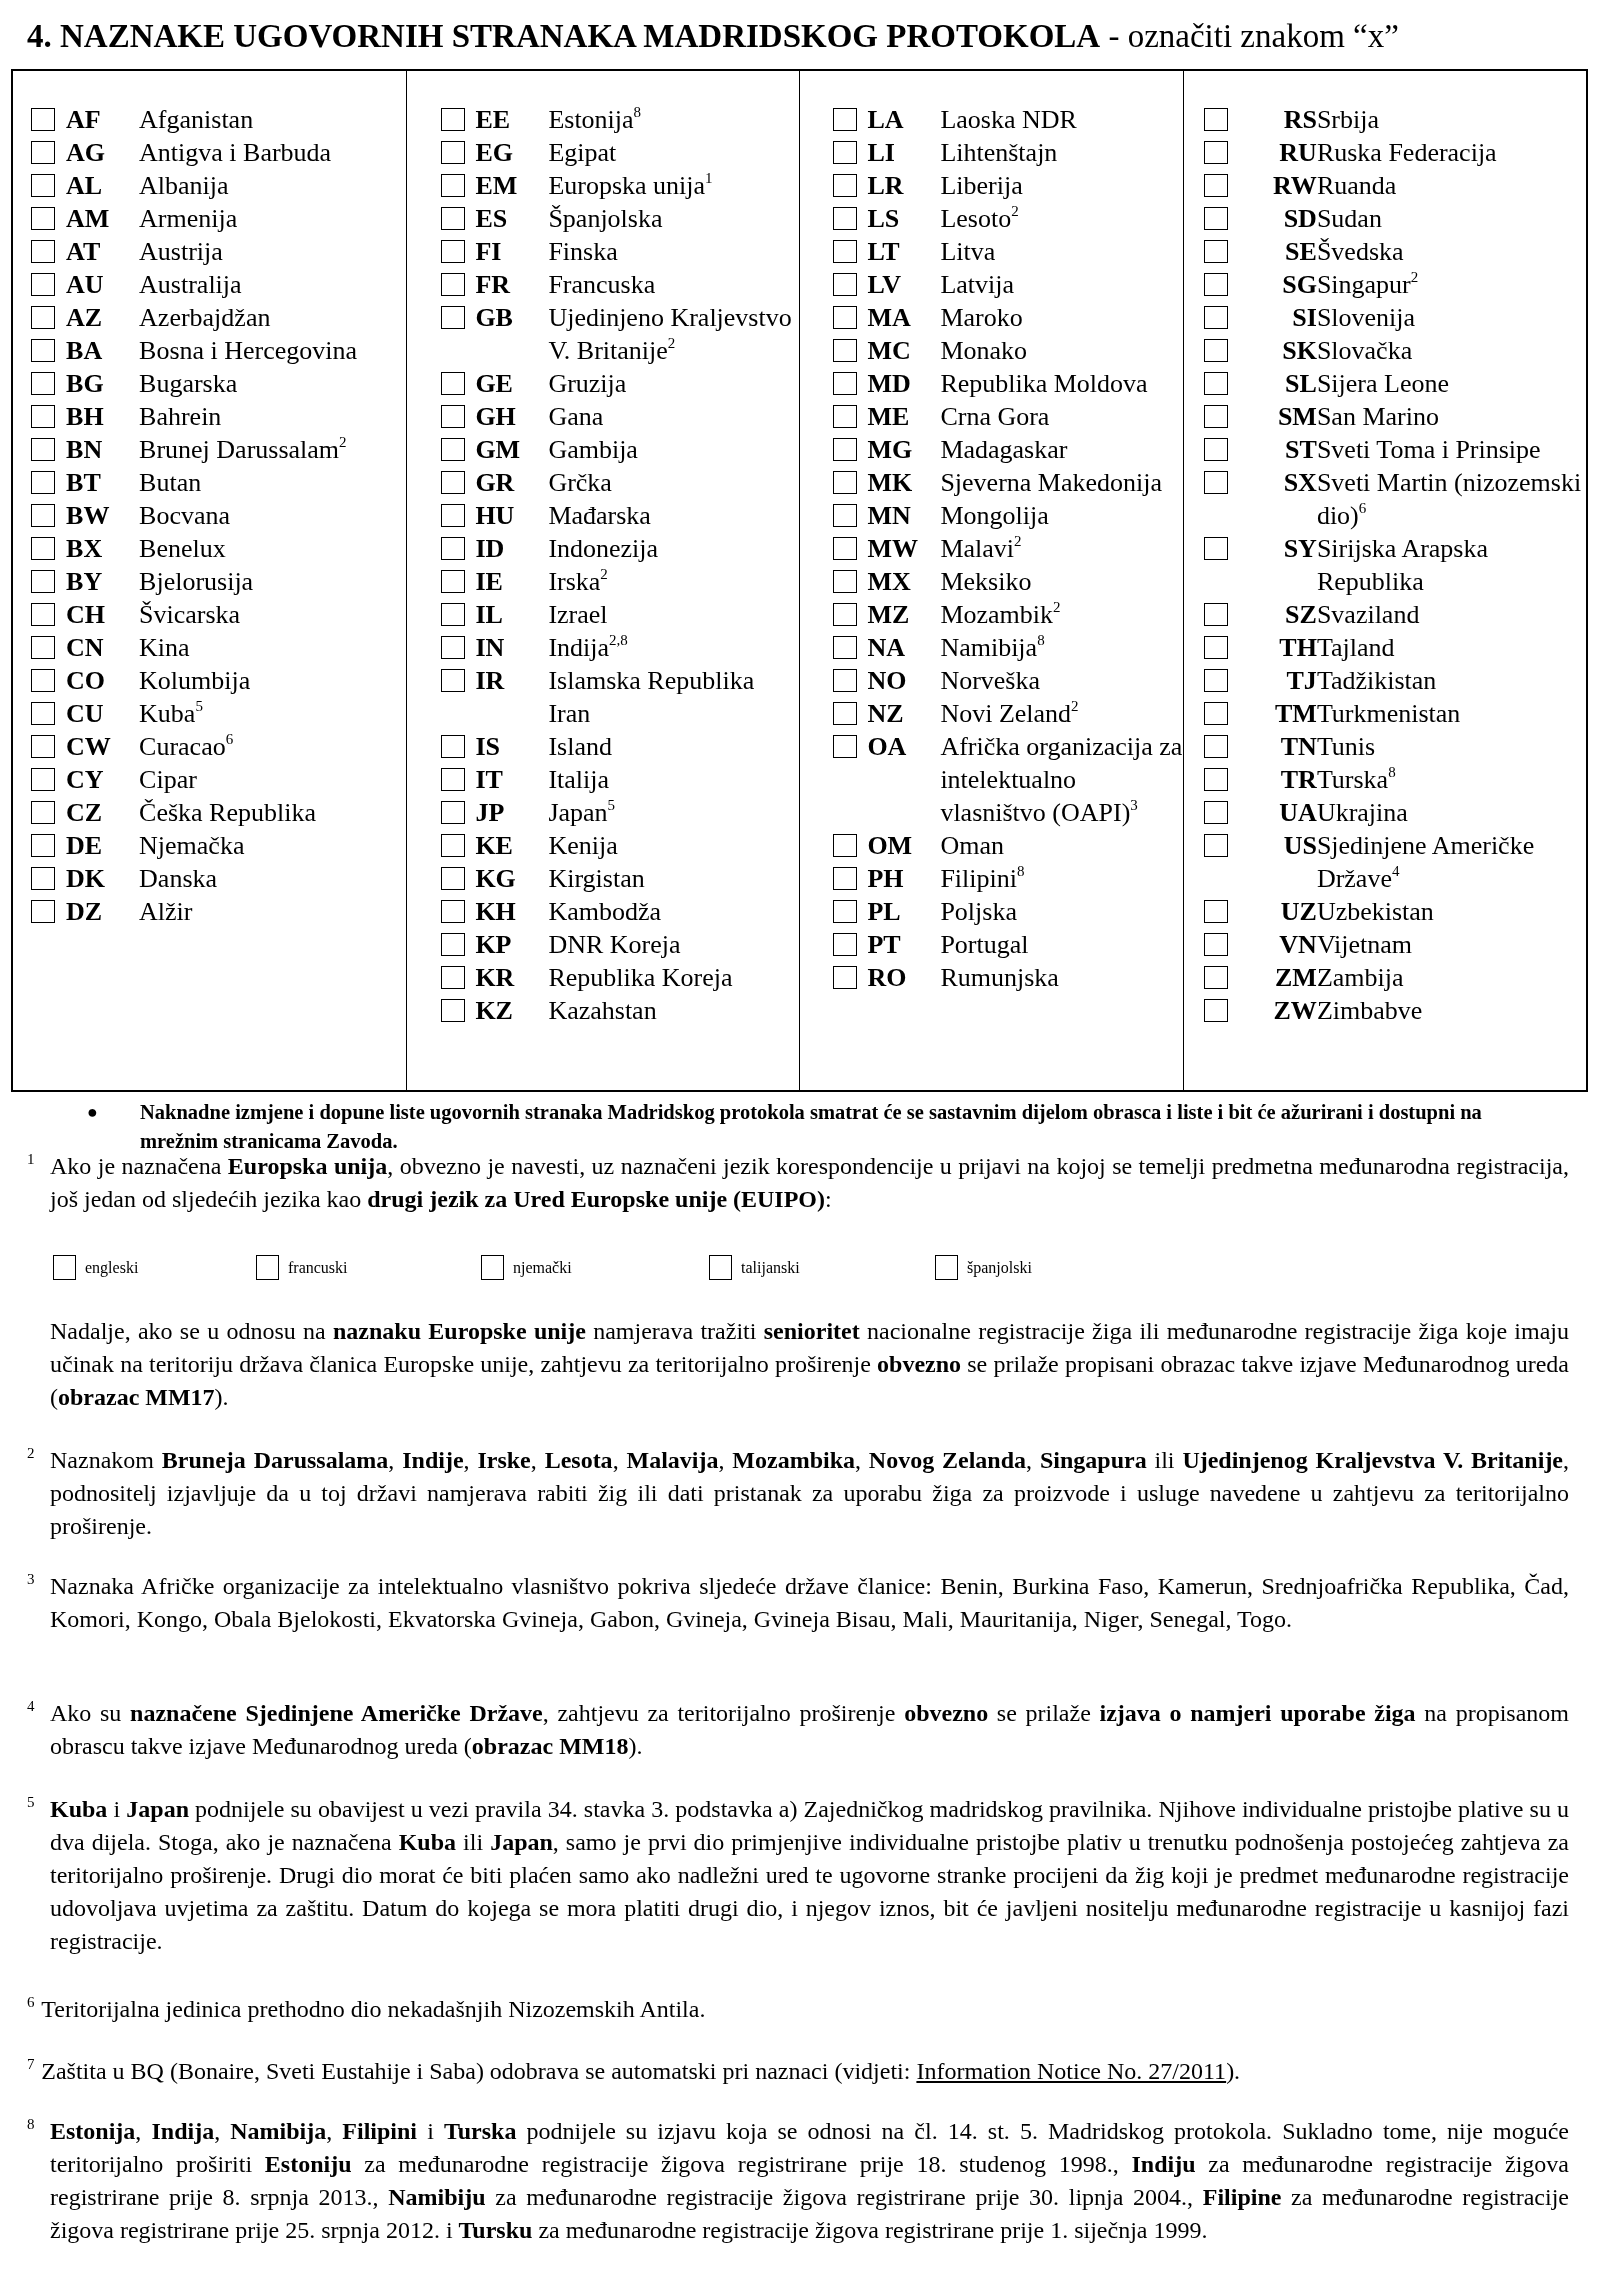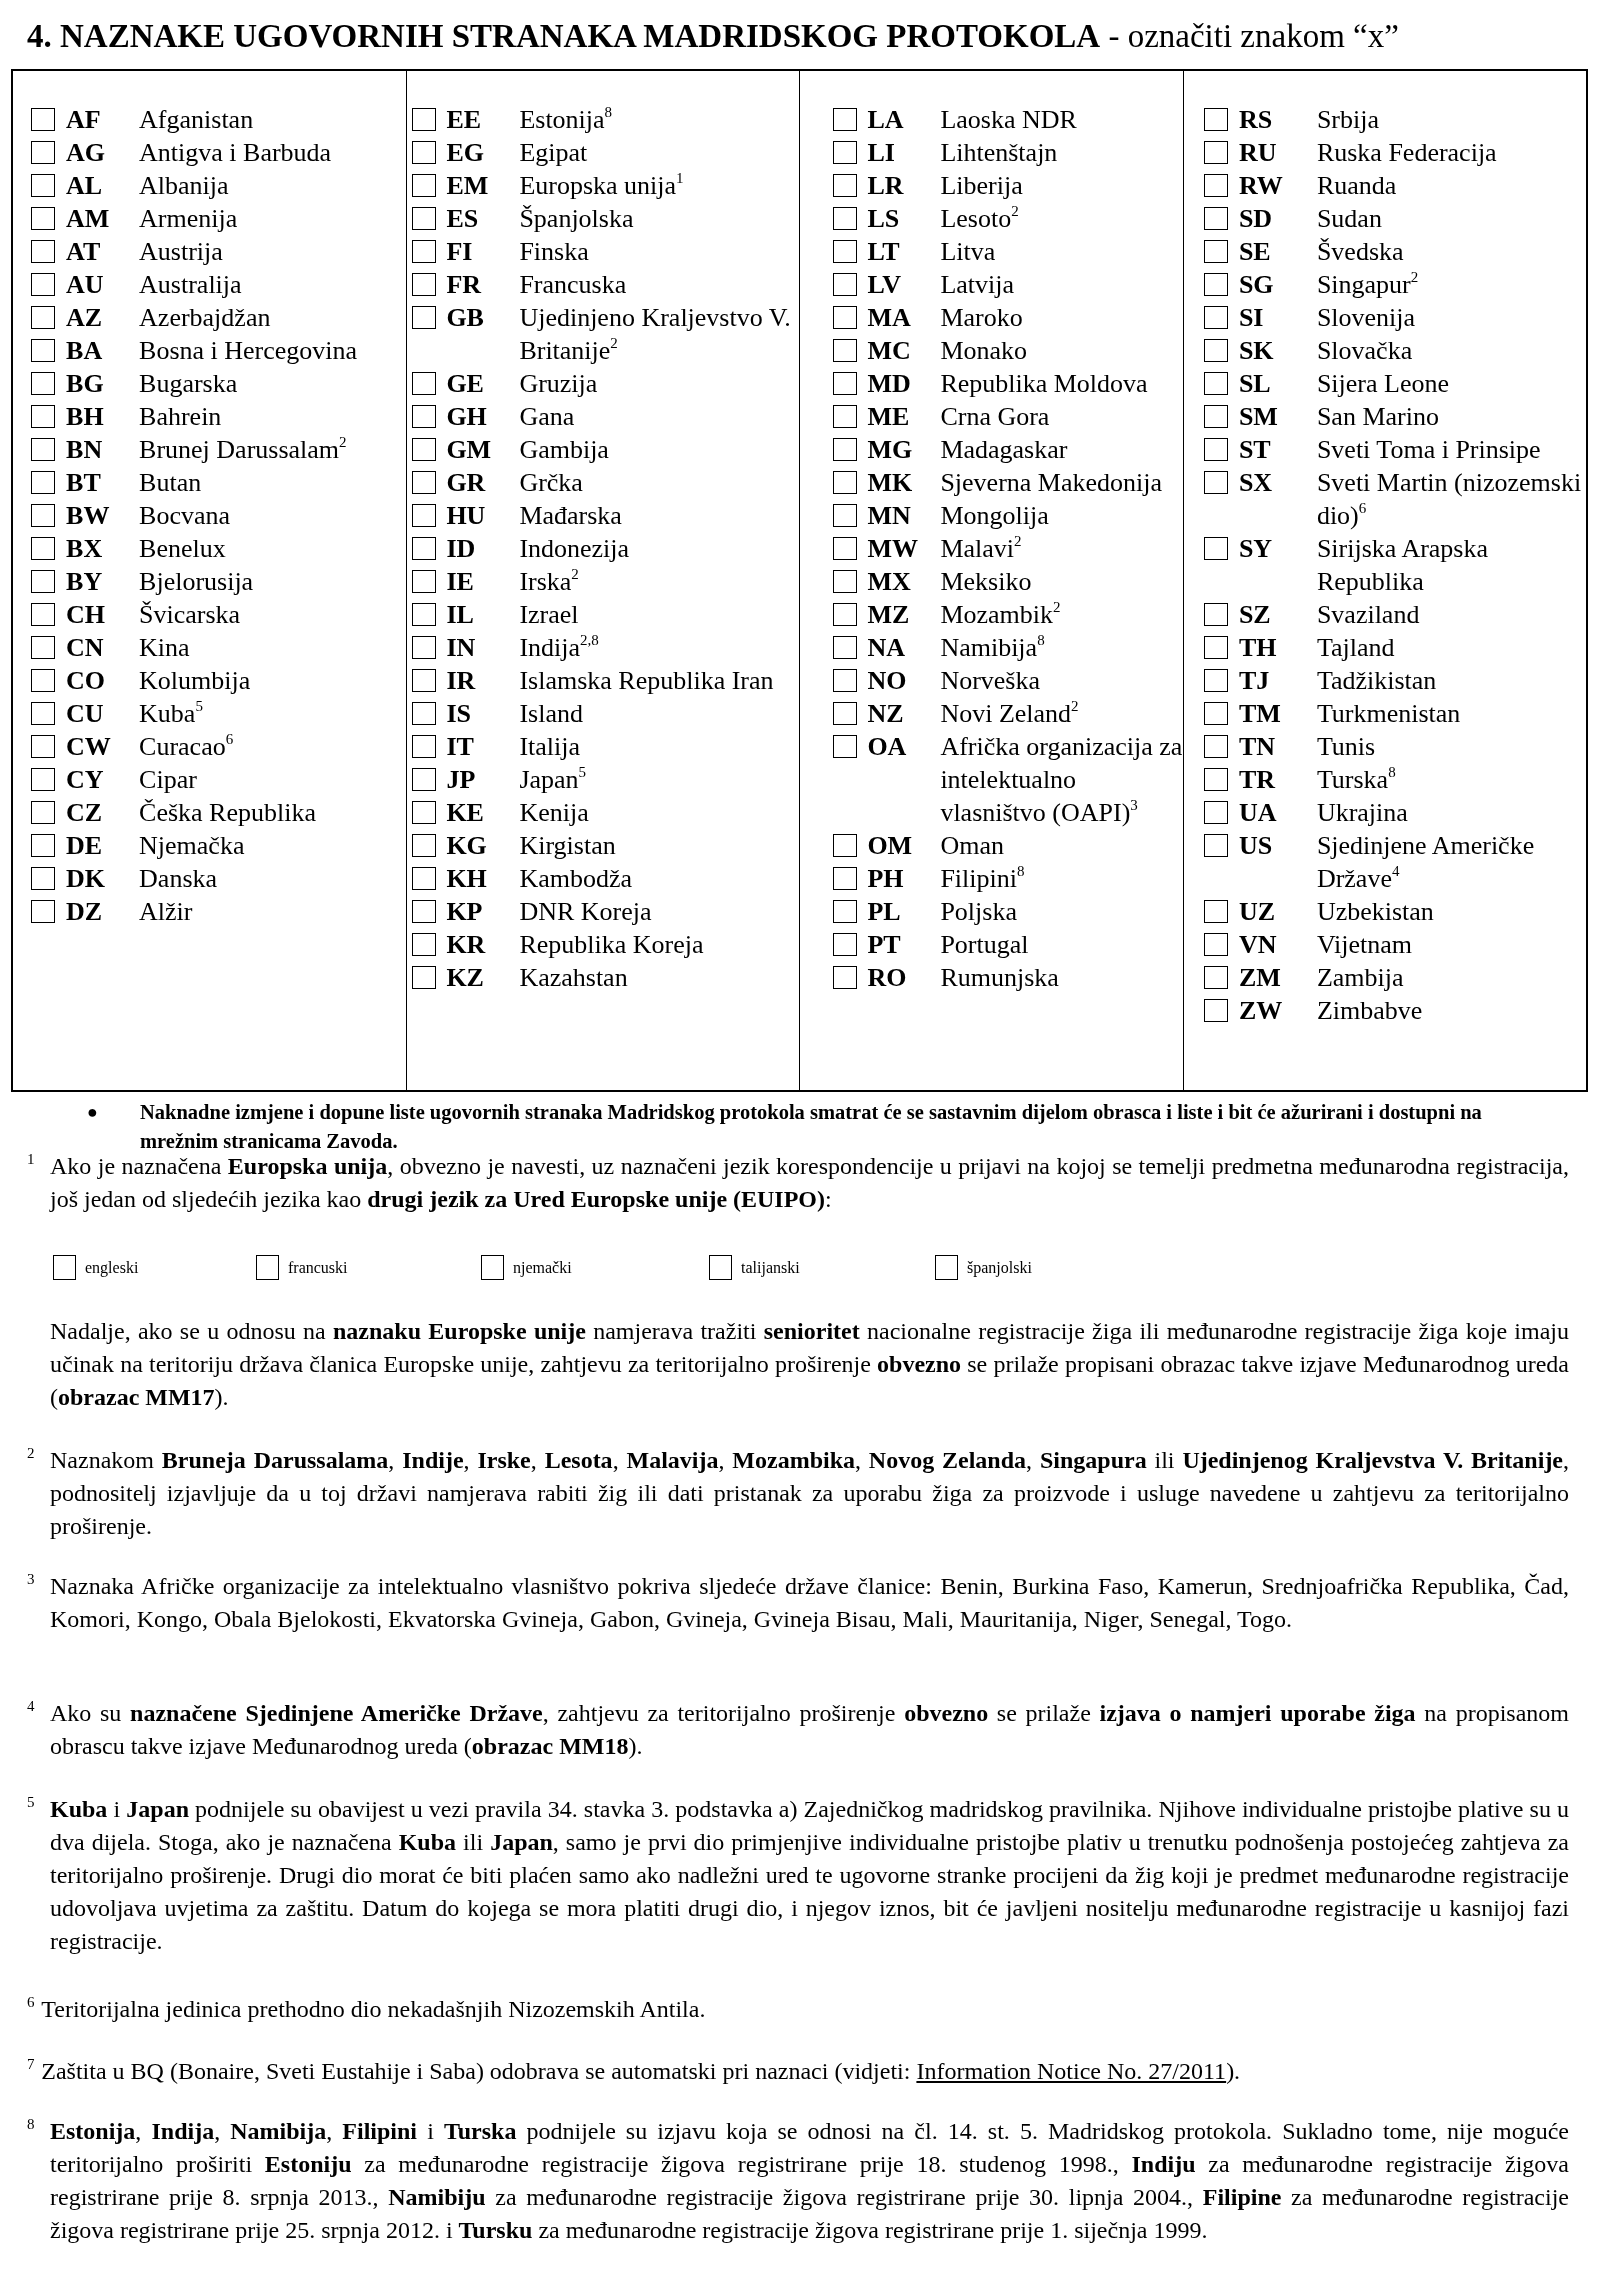--- a/index.html
+++ b/index.html
@@ -12,33 +12,33 @@
   }
   .title b { font-weight: bold; }
 
   .table {
     position: absolute; left: 10.7px; top: 69px; width: 1577px; height: 1023px;
     border: 2.7px solid #000; box-sizing: border-box; display: flex;
   }
   .col { box-sizing: border-box; height: 100%; padding-top: 32px; }
   .col + .col { border-left: 1.8px solid #000; }
   .c1 { width: 393px; padding-left: 18.7px; }
-  .c2 { width: 393px; padding-left: 5px; }
+  .c2 { width: 393px; padding-left: 34px; }
   .c3 { width: 384px; padding-left: 33px; }
   .c4 { flex: 1; padding-left: 20.5px; }
 
   .row { display: flex; align-items: flex-start; font-size: 26px; line-height: 33px; }
   .cb {
     width: 24px; height: 23px; border: 1.8px solid #000; box-sizing: border-box;
     margin-top: 5.3px; margin-right: 10.7px; flex: none; cursor: pointer; background: #fff;
   }
   .code { width: 73px; font-weight: bold; flex: none; }
   .name { flex: 1; }
   .name sup { font-size: 15px; vertical-align: 10.7px; line-height: 0; }
-  .c4 .code { width: 78px; }
+  .c4 .code { width: 78px; text-align: right; }
 
   .note-bullet {
     position: absolute; left: 87px; top: 1098px; width: 1470px;
     font-size: 20.5px; line-height: 28.5px; font-weight: bold; display: flex;
   }
   .note-bullet .dot { width: 53px; flex: none; font-size: 18px; }
 
   .fn { position: absolute; left: 27px; width: 1542px; font-size: 24px; line-height: 33px; text-align: justify; }
   .fn .num { position: absolute; left: 0; top: -7.1px; font-size: 15px; }
   .fn .body { margin-left: 23px; }

